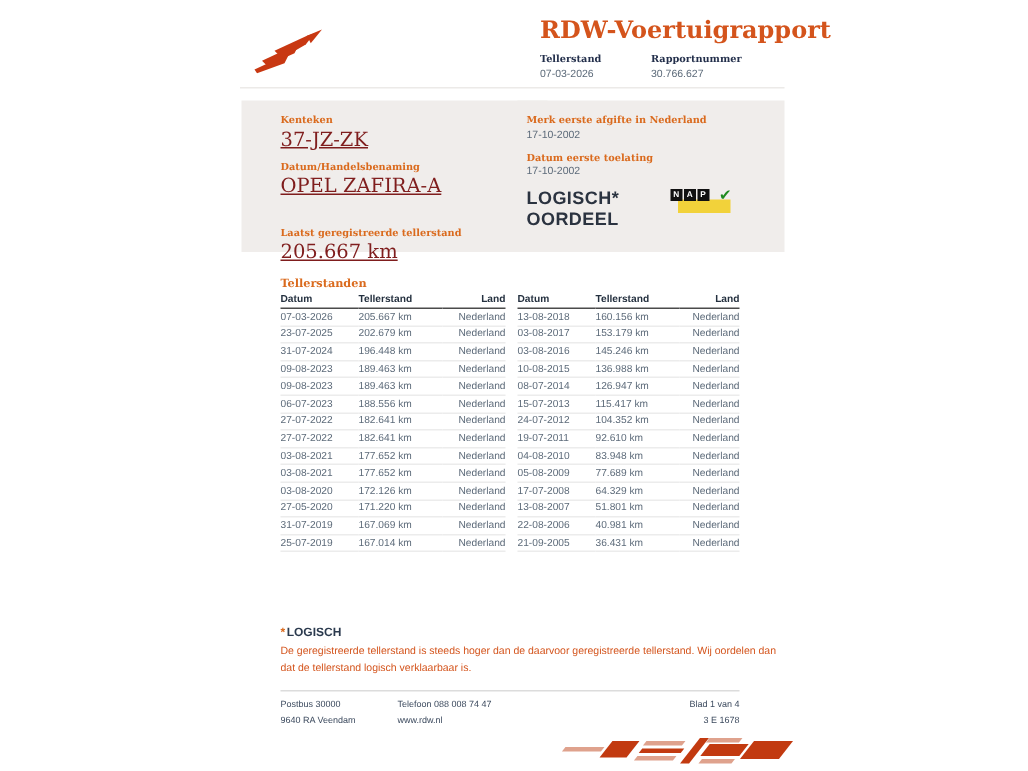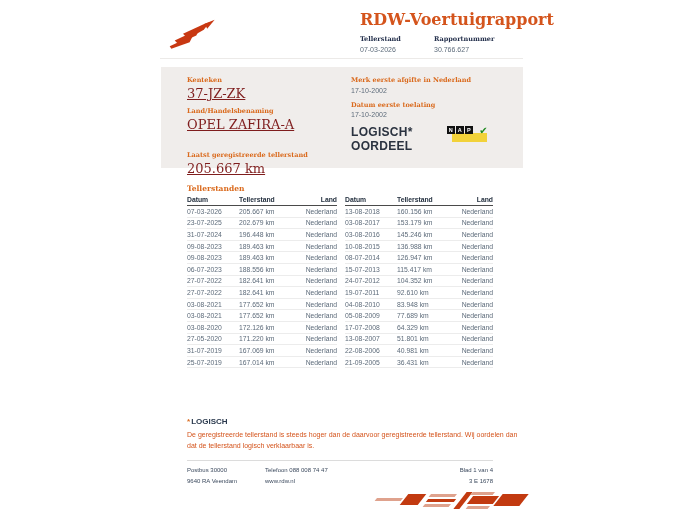--- a/index.html
+++ b/index.html
@@ -91,21 +91,21 @@
     <div class="col2">
       <div class="label serif">Rapportnummer</div>
       <div class="value">30.766.627</div>
     </div>
   </div>
   <div class="header-rule"></div>
 
   <div class="box box-left">
     <div class="field-label serif">Kenteken</div>
     <div class="field-value-big serif">37-JZ-ZK</div>
-    <div class="field-label serif">Land/Handelsbenaming</div>
+    <div class="field-label serif">Datum/Handelsbenaming</div>
     <div class="field-value-big serif">OPEL ZAFIRA-A</div>
     <div class="gap-lg"></div>
     <div class="field-label serif">Laatst geregistreerde tellerstand</div>
     <div class="field-value-big serif">205.667 km</div>
   </div>
 
   <div class="box box-right">
     <div class="field-label serif">Merk eerste afgifte in Nederland</div>
     <div class="field-value-sm">17-10-2002</div>
     <div class="field-label serif">Datum eerste toelating</div>

